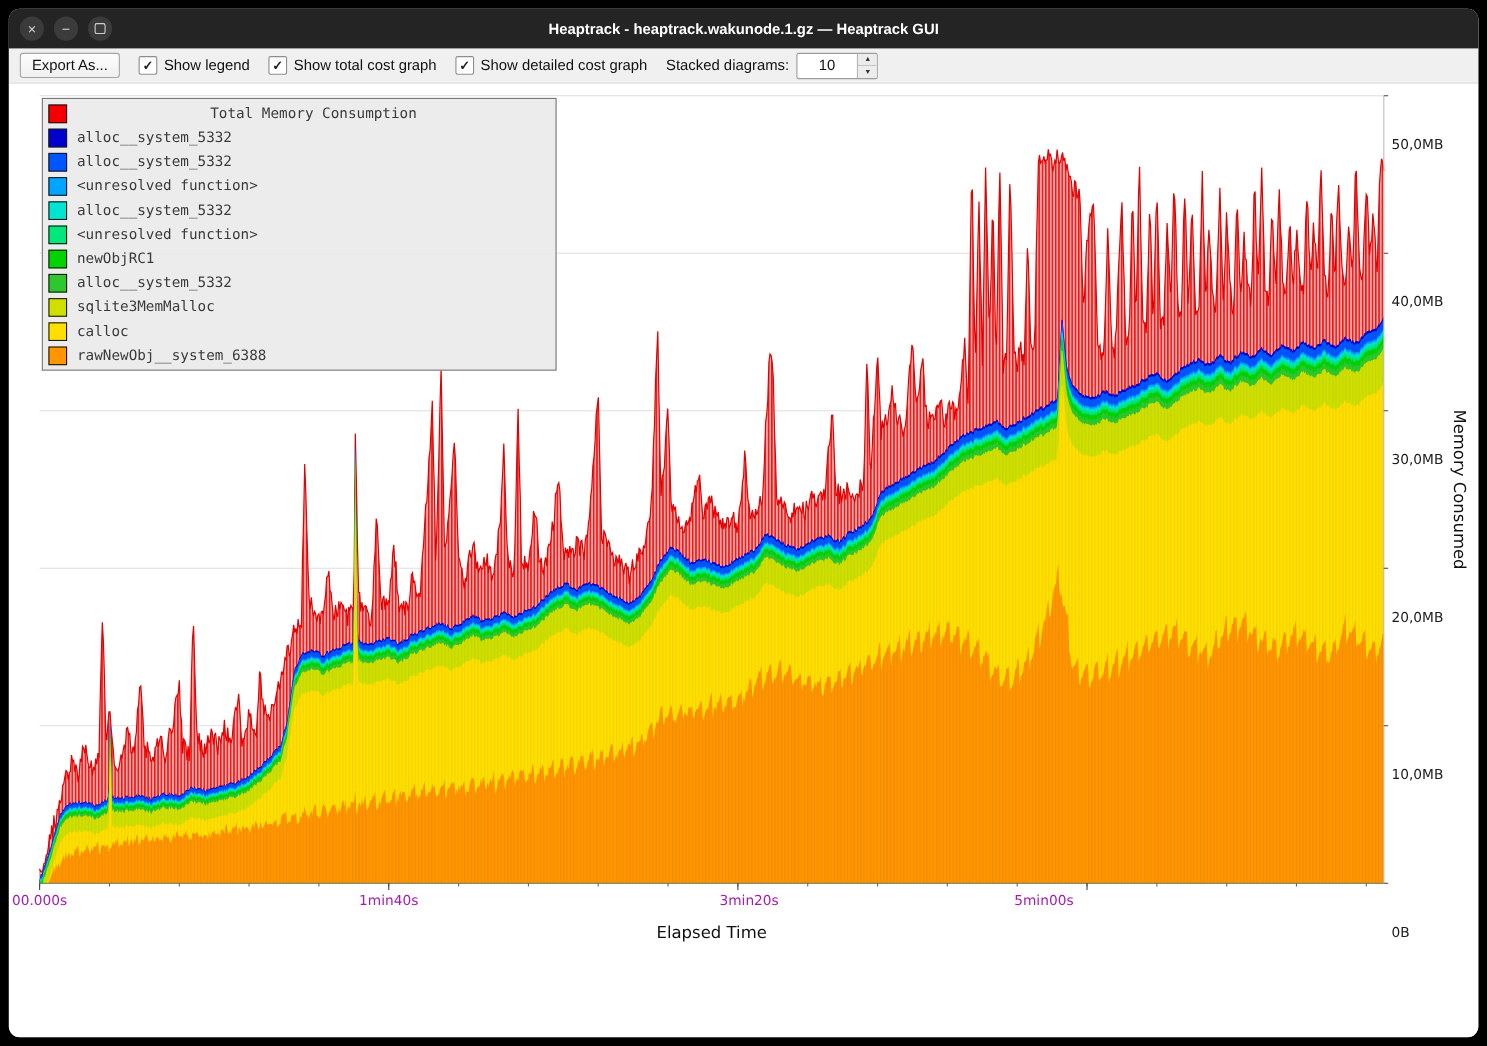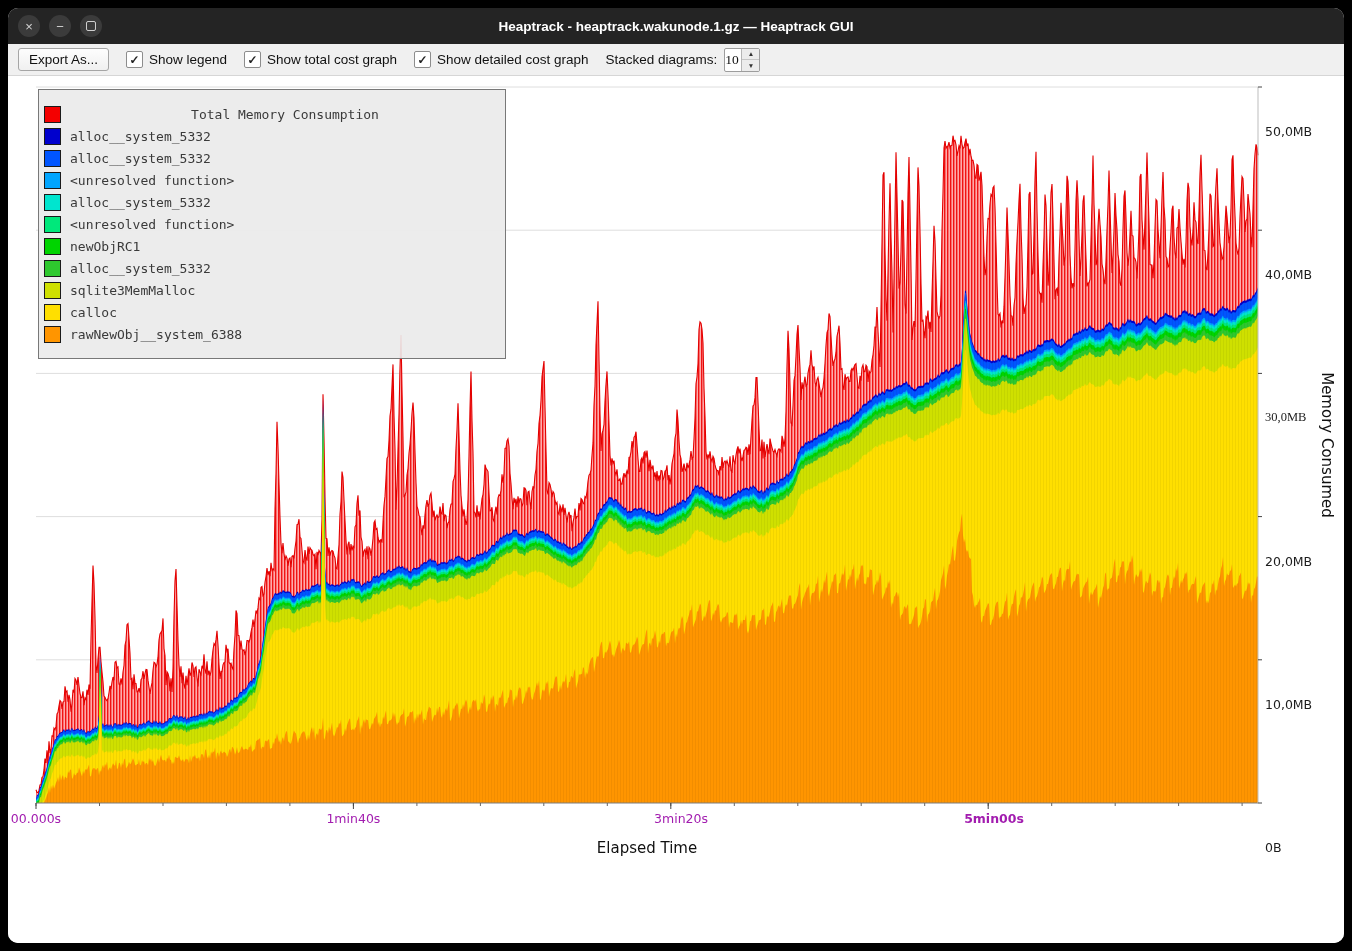--- a/index.html
+++ b/index.html
@@ -18,28 +18,28 @@
   .tabbar{background:#efefef;display:flex;align-items:flex-end;padding:5px 6px 0 6px;border-bottom:1px solid #b3b3b3;height:29px;box-sizing:border-box;flex:none;}
   .tab{font-size:13.5px;color:#151515;background:#e3e3e3;border:1px solid #ababab;border-bottom:none;border-radius:3px 3px 0 0;padding:3px 12px 4px 12px;margin-right:2px;position:relative;top:1px;white-space:nowrap;cursor:default;}
   .tab.active{background:#fbfbfb;border-color:#9a9a9a;padding-top:5px;top:0;margin-bottom:-1px;z-index:2;}
   
   .toolbar{background:#f0f0f0;height:31px;display:flex;align-items:center;padding:0 10px;gap:17px;font-size:13.5px;color:#111;flex:none;}
   .btn-export{font-family:inherit;font-size:13.5px;color:#111;background:linear-gradient(#fdfdfd,#f0f0f0);border:1px solid #a5a5a5;border-radius:3px;padding:3px 10px;cursor:default;}
   .check{display:flex;align-items:center;gap:6px;cursor:default;}
   .cbox{width:15px;height:15px;background:#ffffff;border:1px solid #8d8d8d;border-radius:2px;display:flex;align-items:center;justify-content:center;font-size:12px;font-weight:bold;color:#222;line-height:1;flex:none;}
   .spin-group{display:flex;align-items:center;gap:7px;}
   .spin{display:flex;align-items:stretch;background:#fff;border:1px solid #9d9d9d;border-radius:2px;height:22px;overflow:hidden;}
-  .spin-val{padding:0 0;display:flex;align-items:center;font-size:13.5px;min-width:16px;font-family:Liberation Serif, serif;}
+  .spin-val{padding:0 19px;display:flex;align-items:center;font-size:13.5px;min-width:16px;}
   .spin-btns{display:flex;flex-direction:column;border-left:1px solid #b5b5b5;width:17px;background:#ececec;}
   .sb{flex:1;display:flex;align-items:center;justify-content:center;font-size:6.5px;color:#333;cursor:default;}
   .sb.up{border-bottom:1px solid #c5c5c5;}
   
   .chart-panel{flex:1;background:#ffffff;position:relative;border-top:1px solid #d6d6d6;font-family:"DejaVu Sans",sans-serif;}
   #chart{position:absolute;left:0;top:0;}
-  .legend{position:absolute;left:30px;top:13px;width:468px;background:rgba(234,234,234,0.92);border:1px solid #787878;padding:13px 5px;font-family:"DejaVu Sans Mono",monospace;font-size:13px;color:#3a3a3a;box-sizing:border-box;}
+  .legend{position:absolute;left:30px;top:13px;width:468px;background:rgba(234,234,234,0.92);border:1px solid #787878;padding:2px 5px;font-family:"DejaVu Sans Mono",monospace;font-size:13px;color:#3a3a3a;box-sizing:border-box;}
   .lg-row{display:flex;align-items:center;height:22px;gap:9px;}
   .sw{width:17px;height:17px;border:1px solid #1a1a1a;flex:none;box-sizing:border-box;}
   .lg-title{flex:1;text-align:center;}
   .lg-label{white-space:nowrap;}
   .xlab{position:absolute;top:735px;transform:translateX(-50%);font-size:12.5px;color:#a21caf;white-space:nowrap;}
   .ylab{position:absolute;left:1257px;transform:translateY(-50%);font-size:12.5px;color:#1c1c1c;white-space:nowrap;margin-top:44px;}
   .axis-title-x{position:absolute;left:639px;top:763px;transform:translateX(-50%);font-size:15px;color:#101010;}
   .axis-title-y{position:absolute;left:1310px;top:369px;transform:translateY(-50%);writing-mode:vertical-rl;font-size:15px;color:#101010;}
 </style>
 </head>
@@ -198,22 +198,22 @@
           <span class="sw" style="background: rgb(255, 149, 0);"></span>
           <span class="lg-label">rawNewObj__system_6388</span>
         </div>
     </div>
 
     <div class="axis-title-x">Elapsed Time</div>
     <div class="axis-title-y">Memory Consumed</div>
   <div class="xlab" style="left: 28px;">00.000s</div>
       <div class="xlab" style="left: 345.403px;">1min40s</div>
       <div class="xlab" style="left: 673px;">3min20s</div>
-      <div class="xlab" style="left: 986px; font-weight: bold;">5min00s</div>
+      <div class="xlab" style="left: 941px;">5min00s</div>
       <div class="ylab" style="top: 727px;">0B</div>
       <div class="ylab" style="top: 583.8px;">10,0MB</div>
       <div class="ylab" style="top: 440.6px;">20,0MB</div>
-      <div class="ylab" style="top: 297.4px; font-family: Liberation Serif, serif;">30,0MB</div>
+      <div class="ylab" style="top: 297.4px;">30,0MB</div>
       <div class="ylab" style="top: 154.2px;">40,0MB</div>
       <div class="ylab" style="top: 11px;">50,0MB</div>
     </div>
 
 </div>
 
 </body></html>

